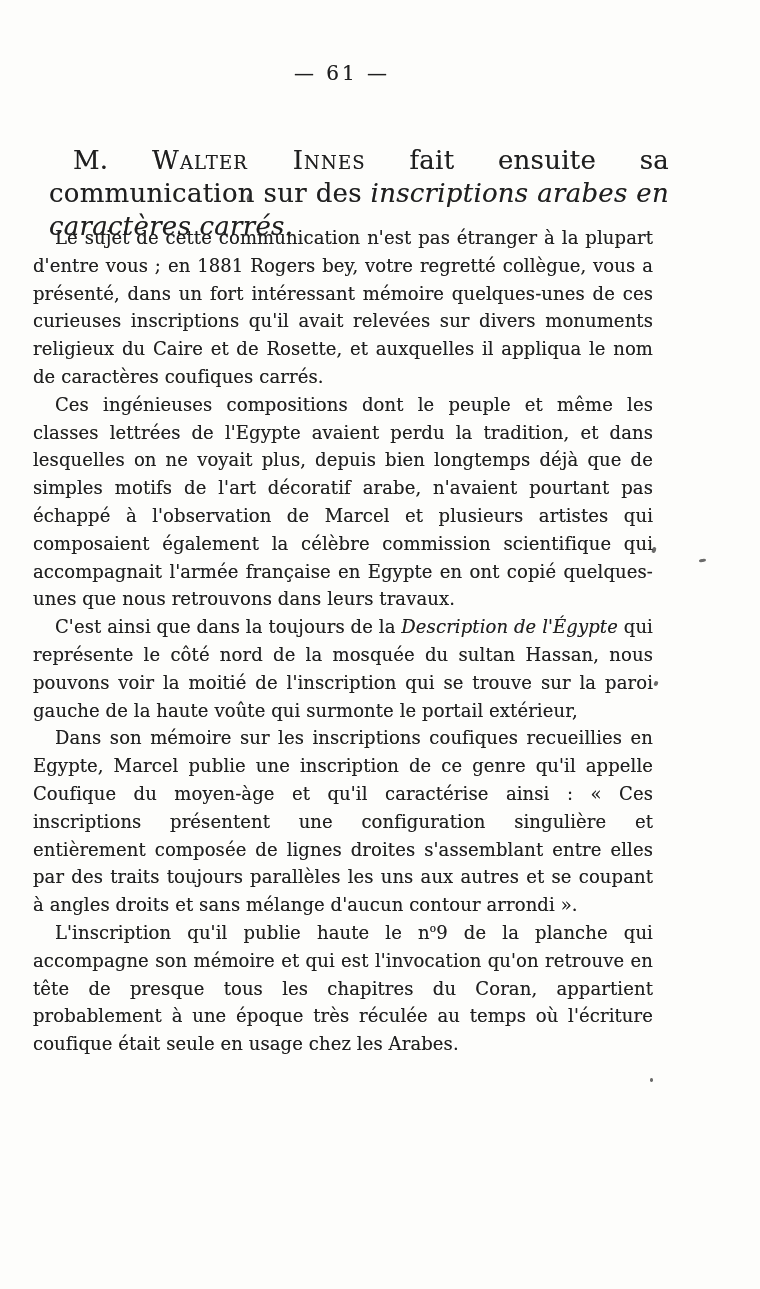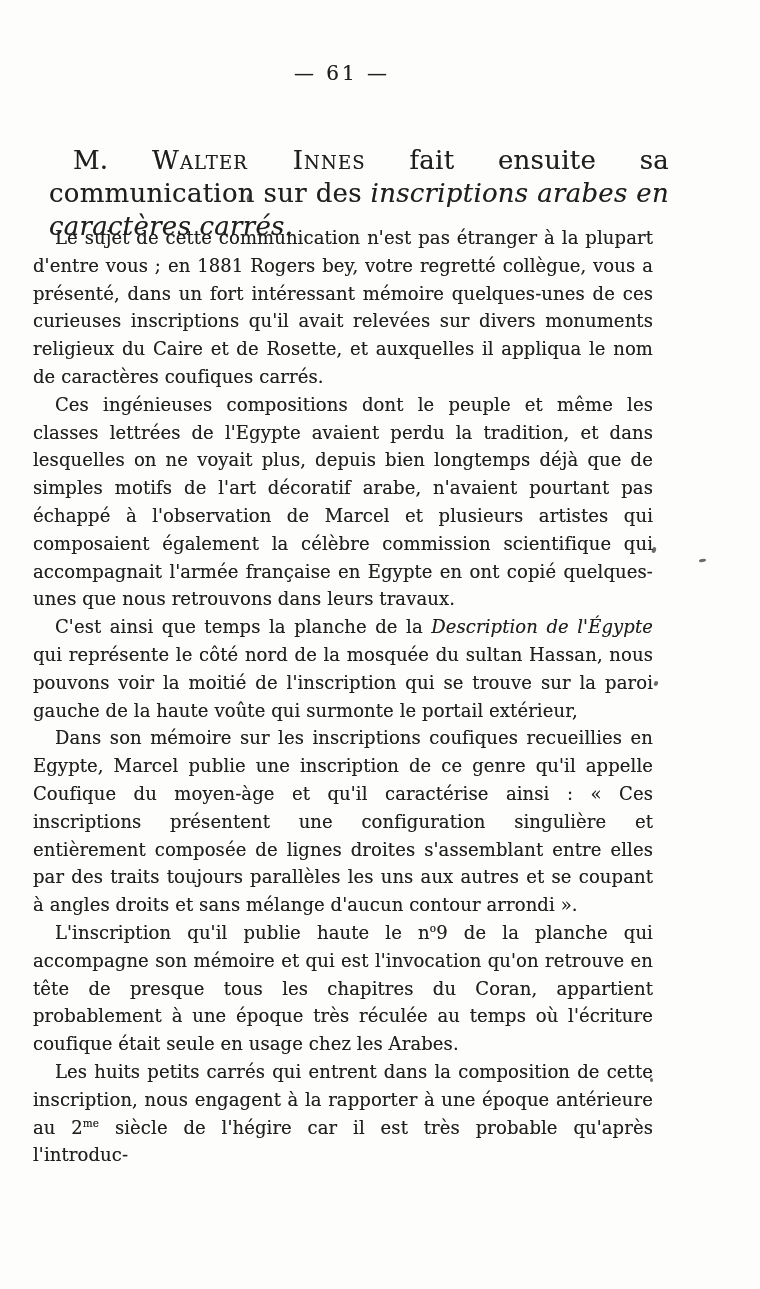--- a/index.html
+++ b/index.html
@@ -87,27 +87,26 @@
   <div class="page-number ink">— 61 —</div>
 
   <p class="intro ink"><span>M. </span><span class="sc">Walter Innes</span><span> fait ensuite sa communication sur des </span><span class="it">inscriptions arabes en caractères carrés.</span></p>
 
   <div class="body-block ink">
 
     <p class="para">Le sujet de cette communication n'est pas étranger à la plupart d'entre vous ; en 1881 Rogers bey, votre regretté collègue, vous a présenté, dans un fort intéressant mémoire quelques-unes de ces curieuses inscriptions qu'il avait relevées sur divers monuments religieux du Caire et de Rosette, et auxquelles il appliqua le nom de caractères coufiques carrés.</p>
 
     <p class="para">Ces ingénieuses compositions dont le peuple et même les classes lettrées de l'Egypte avaient perdu la tradition, et dans lesquelles on ne voyait plus, depuis bien longtemps déjà que de simples motifs de l'art décoratif arabe, n'avaient pourtant pas échappé à l'observation de Marcel et plusieurs artistes qui composaient également la célèbre commission scientifique qui accompagnait l'armée française en Egypte en ont copié quelques-unes que nous retrouvons dans leurs travaux.</p>
 
-    <p class="para"><span>C'est ainsi que temps la planche de la </span><span class="it">Description de l'Égypte</span><span> qui représente le côté nord de la mosquée du sultan Hassan, nous pouvons voir la moitié de l'inscription qui se trouve sur la paroi gauche de la haute voûte qui surmonte le portail extérieur,</span></p>
+    <p class="para"><span>C'est ainsi que dans la toujours de la </span><span class="it">Description de l'Égypte</span><span> qui représente le côté nord de la mosquée du sultan Hassan, nous pouvons voir la moitié de l'inscription qui se trouve sur la paroi gauche de la haute voûte qui surmonte le portail extérieur,</span></p>
 
     <p class="para">Dans son mémoire sur les inscriptions coufiques recueillies en Egypte, Marcel publie une inscription de ce genre qu'il appelle Coufique du moyen-àge et qu'il caractérise ainsi : « Ces inscriptions présentent une configuration singulière et entièrement composée de lignes droites s'assemblant entre elles par des traits toujours parallèles les uns aux autres et se coupant à angles droits et sans mélange d'aucun contour arrondi ».</p>
 
     <p class="para"><span>L'inscription qu'il publie haute le n</span><sup class="ord">o</sup><span>9 de la planche qui accompagne son mémoire et qui est l'invocation qu'on retrouve en tête de presque tous les chapitres du Coran, appartient probablement à une époque très réculée au temps où l'écriture coufique était seule en usage chez les Arabes.</span></p>
 
-    <p class="para"><span>Les huits petits carrés qui entrent dans la composition de cette inscription, nous engagent à la rapporter à une époque antérieure au 2</span><sup class="ord">me</sup><span> siècle de l'hégire car il est très probable qu'après l'introduc-</span></p>
 
   </div>
 
   <span class="art art-1"></span>
   <span class="art art-2"></span>
   <span class="art art-3"></span>
   <span class="art art-4"></span>
   <span class="art art-5"></span>
 
 </div>

